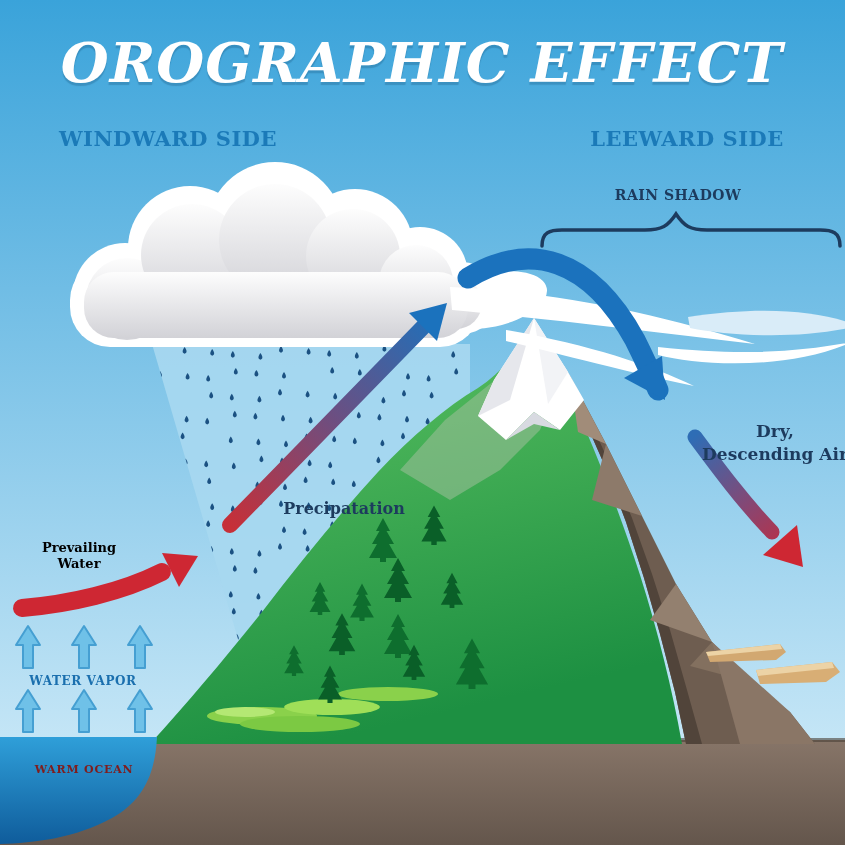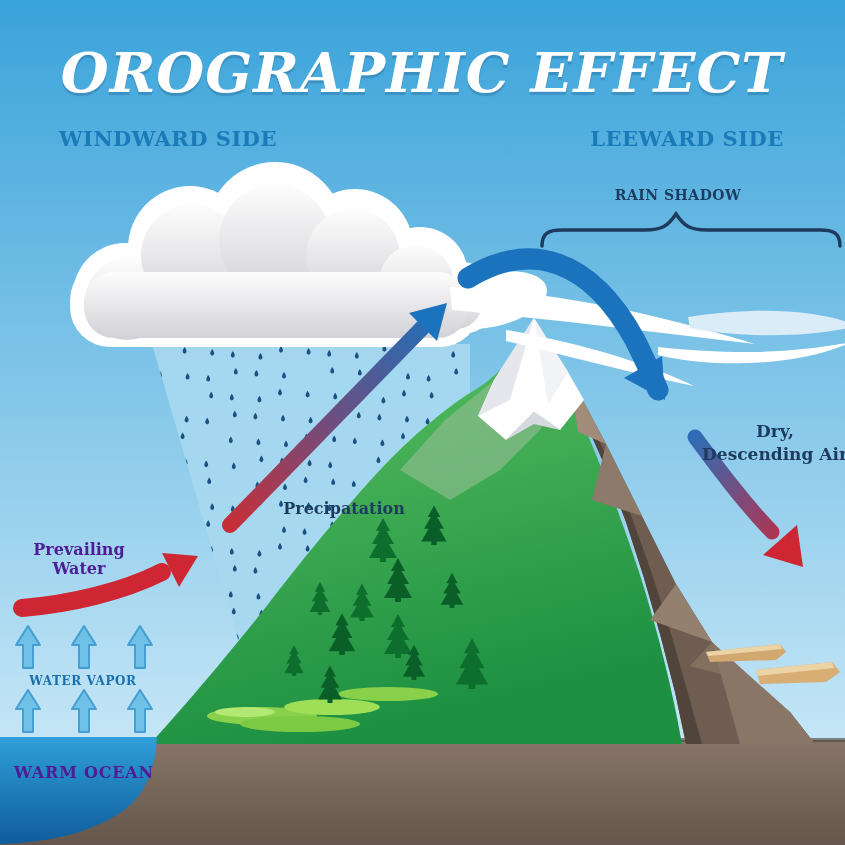--- a/index.html
+++ b/index.html
@@ -2,31 +2,31 @@
 <html><head>
 <meta charset="utf-8">
 <style>
   html,body{margin:0;padding:0;background:#ffffff;}
   .scene{position:relative;width:845px;height:845px;overflow:hidden;
          font-family:"DejaVu Serif",serif;background:#3aa3da;}
   .scene svg{position:absolute;left:0;top:0;}
   .lbl{position:absolute;font-weight:bold;white-space:nowrap;
        transform:translateX(-50%);z-index:5;}
   .lbl span{display:block;}
-  .title{left:422px;top:40px;font-size:55px;font-style:italic;color:#ffffff;
+  .title{left:422px;top:30px;font-size:55px;font-style:italic;color:#ffffff;
          letter-spacing:1px;text-shadow:0 3px 1px rgba(20,80,120,.28);}
   .windward{left:168px;top:126px;font-size:21px;color:#1b7ab8;letter-spacing:.5px;}
   .leeward{left:687px;top:126px;font-size:21px;color:#1b7ab8;letter-spacing:.5px;}
   .rainshadow{left:678px;top:187px;font-size:14px;color:#1d3b5e;letter-spacing:.5px;}
   .condensing{left:288px;top:298px;font-size:19px;color:#1a6fae;}
   .precip{left:344px;top:499px;font-size:16px;color:#1d3b5e;}
-  .prevailing{left:79px;top:540px;font-size:16px;color:#4c1d95;text-align:center;line-height:1.2;}
+  .prevailing{left:79px;top:540px;font-size:13px;color:#000000;text-align:center;line-height:1.2;}
   .dry{left:775px;top:420px;font-size:17px;color:#1d3b5e;text-align:center;line-height:1.35;}
   .watervapor{left:83px;top:674px;font-size:12px;color:#1a6fae;letter-spacing:.6px;}
-  .warmocean{left:84px;top:763px;font-size:16px;color:#4c1d95;letter-spacing:.8px;}
+  .warmocean{left:84px;top:763px;font-size:11px;color:#7f1d1d;letter-spacing:.8px;}
 </style>
 </head>
 <body>
 
 <div class="scene">
 
 <svg width="845" height="845" viewBox="0 0 845 845">
   <defs>
     <linearGradient id="skyG" x1="0" y1="0" x2="0" y2="1">
       <stop offset="0" stop-color="#3aa3da"></stop>

